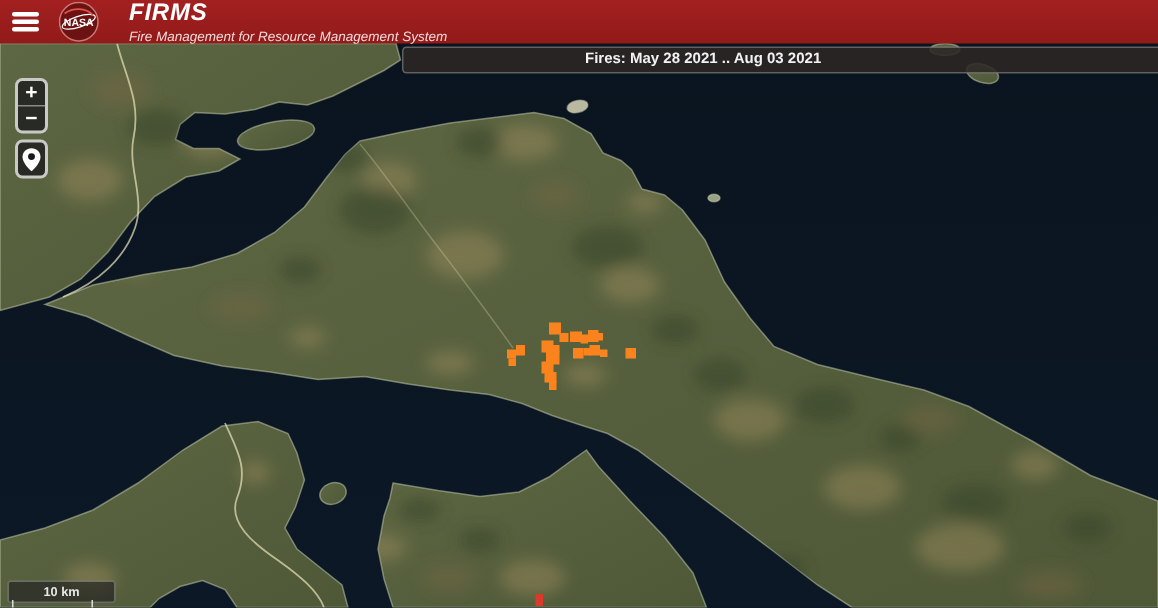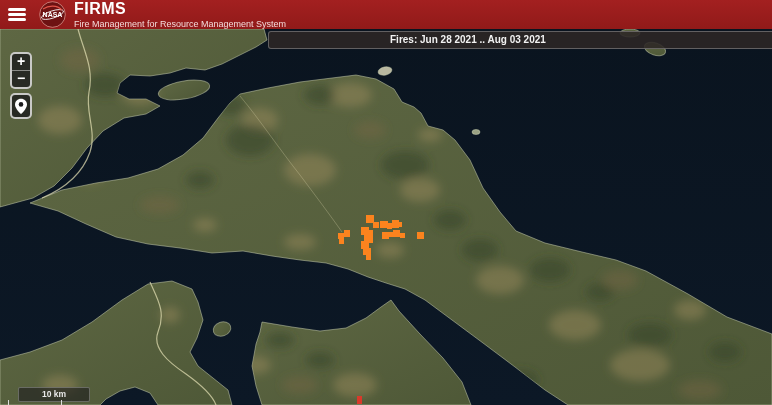--- a/index.html
+++ b/index.html
@@ -7,40 +7,40 @@
          font-family:"Liberation Sans",sans-serif;-webkit-user-select:none;user-select:none;}
   
   #map-svg{position:absolute;left:0;top:0;z-index:1;display:block;}
   
   #header{position:absolute;left:0;top:0;width:772px;height:29px;z-index:10;
           background:linear-gradient(#a32020,#911a19);display:flex;align-items:center;}
   #hamburger{width:18px;height:13px;margin-left:8px;display:flex;flex-direction:column;
              justify-content:space-between;cursor:pointer;}
   #hamburger span{display:block;height:2.6px;background:#fff;border-radius:2px;}
   #logo{margin-left:13px;width:27px;height:27px;flex:0 0 auto;}
-  #titles{margin-left:8px;line-height:1;}
+  #titles{margin-left:20px;line-height:1;font-style:italic;}
   #firms-title{color:#fff;font-weight:bold;font-size:16px;letter-spacing:.5px;}
   #firms-sub{color:#f3dada;font-size:9px;margin-top:3px;}
   
   #banner{position:absolute;left:268px;right:-5px;top:31px;height:16px;z-index:9;
           background:rgba(44,39,37,.88);border:1px solid rgba(170,170,170,.45);
           border-radius:3px;}
   #banner span{position:absolute;left:121px;top:0;line-height:15px;
                color:#f2f2f2;font-size:10px;font-weight:bold;white-space:nowrap;}
   
   .ctl{position:absolute;z-index:9;background:rgba(26,26,28,.78);
        border:2px solid rgba(255,255,255,.75);border-radius:5px;box-sizing:border-box;}
   #zoomctl{left:10px;top:52px;width:22px;height:37px;}
   .zbtn{width:100%;height:16px;color:#fff;font-size:14px;font-weight:bold;
         text-align:center;line-height:15px;cursor:pointer;}
   #zoom-in{border-bottom:1px solid rgba(255,255,255,.45);}
   #locatectl{left:10px;top:93px;width:22px;height:26px;cursor:pointer;
              display:flex;align-items:center;justify-content:center;}
   
-  #scalebox{position:absolute;left:18px;top:387px;width:70px;height:13px;z-index:9;
+  #scalebox{position:absolute;left:5px;top:387px;width:70px;height:13px;z-index:9;
             background:rgba(32,32,32,.65);border:1px solid rgba(210,210,210,.35);
             border-radius:2px;color:#e8e8e8;font-size:8.5px;font-weight:bold;
             text-align:center;line-height:12px;}
   #scaleruler{position:absolute;left:8px;top:400px;width:52px;height:6px;z-index:9;
               border-left:1px solid #ddd;border-right:1px solid #ddd;border-bottom:1px solid #ddd;}
 </style>
 </head>
 <body>
 
 <div id="stage">
@@ -197,21 +197,21 @@
       <path d="M4,8 C10,4 18,4 23,9" fill="none" stroke="#e2554a" stroke-width="1.1"></path>
       <text x="13.5" y="16" text-anchor="middle" fill="#fff" font-size="7" font-weight="bold" font-family="Liberation Sans,sans-serif">NASA</text>
     </svg>
     <div id="titles">
       <div id="firms-title">FIRMS</div>
       <div id="firms-sub">Fire Management for Resource Management System</div>
     </div>
   </div>
 
   <div id="banner">
-    <span>Fires: Jun 28 2021 .. Aug 03 2021</span>
+    <span>Fires: May 28 2021 .. Aug 03 2021</span>
   </div>
 
   <div id="zoomctl" class="ctl">
     <div id="zoom-in" class="zbtn">+</div>
     <div id="zoom-out" class="zbtn">−</div>
   </div>
   <div id="locatectl" class="ctl">
     <svg width="14" height="17" viewBox="0 0 14 17">
       <path d="M7,0.8 C3.6,0.8 1,3.4 1,6.6 C1,11 7,16.2 7,16.2 C7,16.2 13,11 13,6.6 C13,3.4 10.4,0.8 7,0.8 Z" fill="#fff"></path>
       <circle cx="7" cy="6.4" r="2.3" fill="#1a1a1c"></circle>

